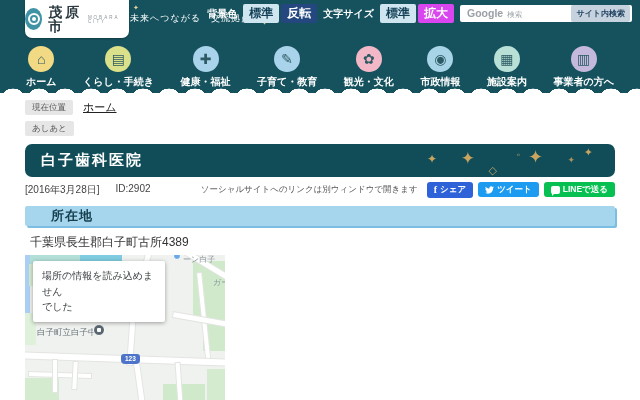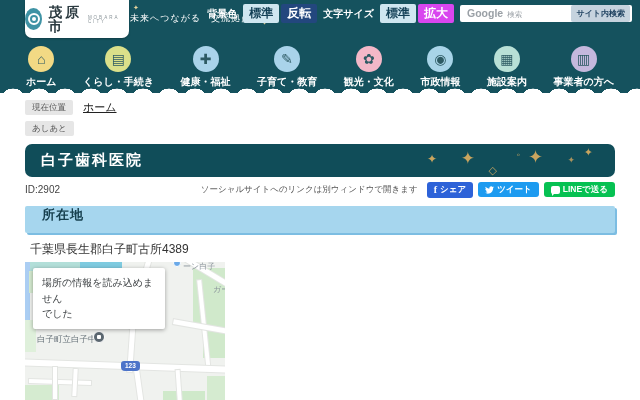--- a/index.html
+++ b/index.html
@@ -83,22 +83,22 @@
   .soc-btn { display:flex; align-items:center; gap:3px; color:#fff; font-size:8.5px; font-weight:bold;
     border:none; border-radius:3px; padding:2px 7px; cursor:pointer; line-height:1.2; }
   .fb { background:#2d62d8; }
   .tw { background:#1d9bf0; }
   .ln { background:#06c152; }
   .fb-f { font-family:"Liberation Serif",serif; font-weight:bold; font-size:10px; }
   .ln-bubble { width:9px; height:8px; background:#fff; border-radius:2px; position:relative; }
   .ln-bubble::after { content:""; position:absolute; left:1px; bottom:-2px;
     border:2px solid transparent; border-top-color:#fff; border-left-color:#fff; }
 
-  .section-bar { margin:9px 25px 0; height:27px; background:#a6d6ee; border-radius:2px;
-    box-shadow:2px 2px 0 #7cbde2; display:flex; align-items:flex-start; padding-left:17px; }
+  .section-bar { margin:9px 25px 0; height:20px; background:#a6d6ee; border-radius:2px;
+    box-shadow:2px 2px 0 #7cbde2; display:flex; align-items:center; padding-left:26px; }
   .section-heading { font-size:13px; font-weight:bold; color:#17404f; letter-spacing:1px; }
   .address { margin:8px 0 0 30px; font-size:12px; color:#333; }
 
   
   .map { position:relative; margin:4px 0 0 25px; width:200px; height:148px;
     background:#f0f2ef; overflow:hidden; }
   .patch { position:absolute; }
   .g { background:#d5ebd0; }
   .aqua { background:#9fd8d2; }
   .river { position:absolute; left:0; top:0; width:5px; height:64px; background:#abceف3; background:#abcef3; }
@@ -211,20 +211,21 @@
   <span class="tspark ts2"></span>
   <span class="tspark ts3"></span>
   <span class="tspark ts4"></span>
   <span class="tspark ts5"></span>
   <span class="tspark ts6"></span>
   <span class="tspark ts7"></span>
 </div>
 
 <div class="meta-row">
   <div class="date-line">
+    <span>[2016年3月28日]</span>
     <span>ID:2902</span>
   </div>
   <div class="social">
     <span class="social-note">ソーシャルサイトへのリンクは別ウィンドウで開きます</span>
     <button class="soc-btn fb">
       <span class="fb-f">f</span>
       <span>シェア</span>
     </button>
     <button class="soc-btn tw">
       <svg width="9" height="8" viewBox="0 0 24 20">

